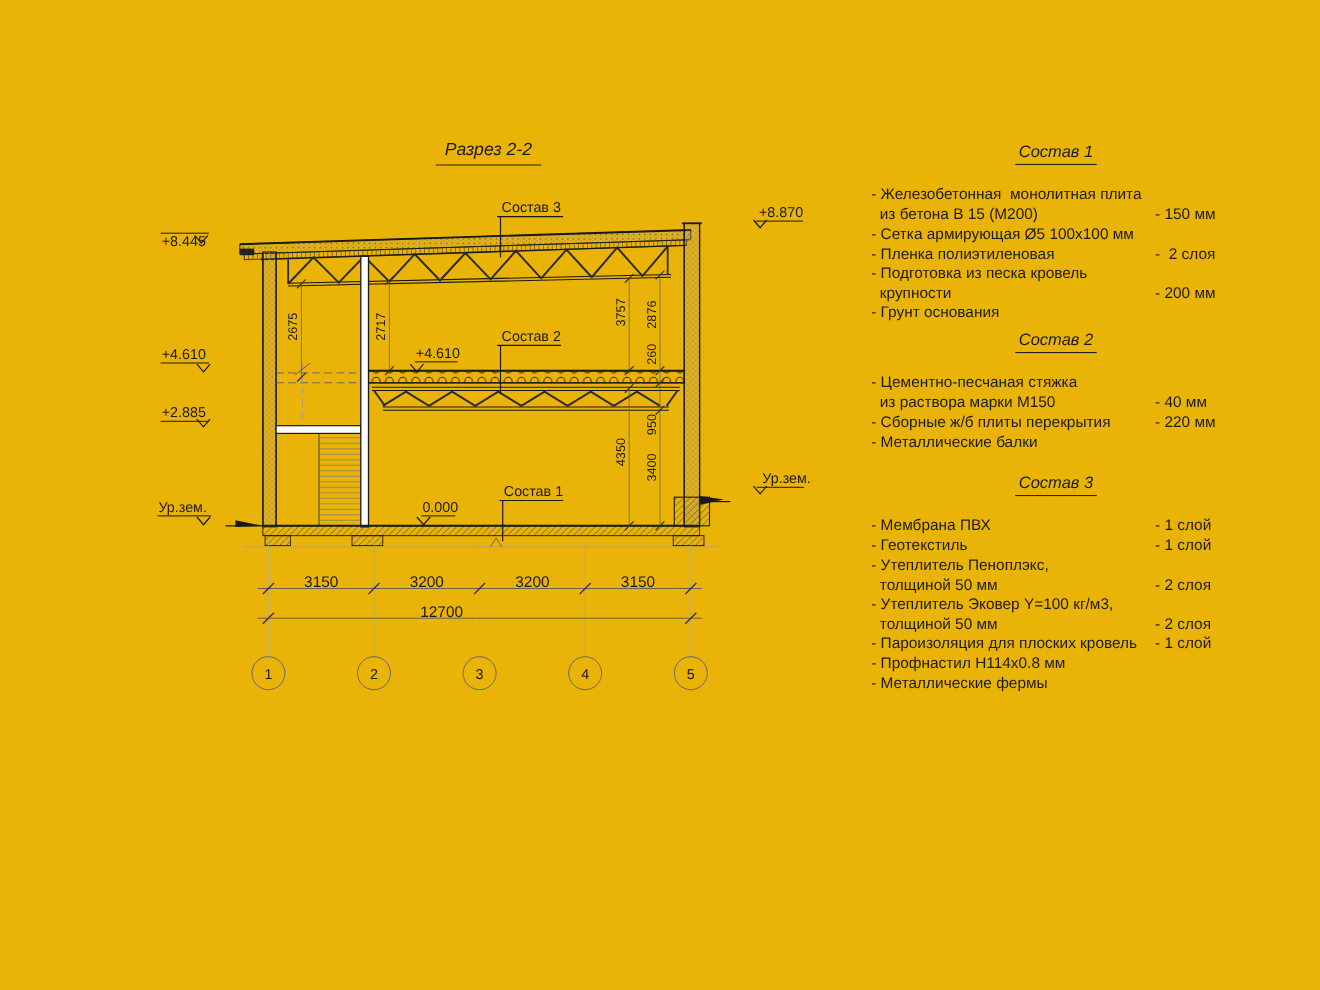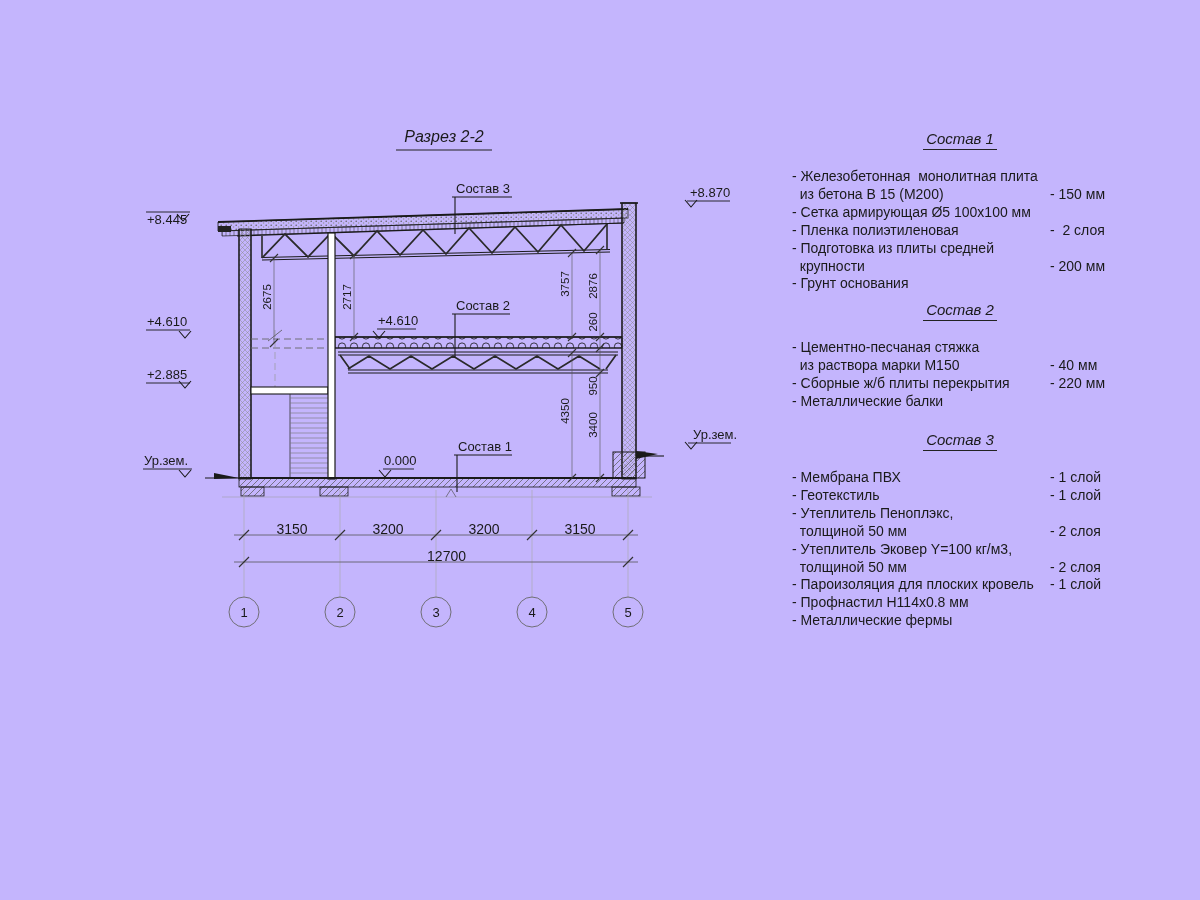--- a/index.html
+++ b/index.html
@@ -1,17 +1,17 @@
 <!DOCTYPE html>
 <html><head>
 <meta charset="utf-8">
 <style>
   html,body{margin:0;padding:0;background:#fff;width:1200px;height:900px;overflow:hidden;}
   body{font-family:"Liberation Sans","DejaVu Sans",sans-serif;color:#1a1a1a;position:relative;}
-  .page{position:absolute;inset:0;background:#c4b5fd;}
+  .page{position:absolute;inset:0;background:#eab308;}
   svg.lines{position:absolute;left:0;top:0;}
   .t{position:absolute;white-space:nowrap;}
   .lvl{font-size:13px;}
   .lbl{font-size:13px;}
   .dim{font-size:14px;}
   .vdim{font-size:11.5px;transform:rotate(-90deg);transform-origin:center;text-align:center;width:60px;}
   .axis-num{font-size:13px;width:30px;text-align:center;}
   .specs{position:absolute;left:792px;width:336px;}
   .spec-head{text-align:center;font-size:15px;font-style:italic;margin-bottom:21px;}
   .spec-head span{border-bottom:1.2px solid #222;padding:0 3px 2px;}
@@ -178,21 +178,21 @@
 <div class="t vdim" style="left:563px;top:280px;">2876</div>
 <div class="t vdim" style="left:563px;top:316px;">260</div>
 <div class="t vdim" style="left:563px;top:380px;">950</div>
 <div class="t vdim" style="left:535px;top:405px;">4350</div>
 <div class="t vdim" style="left:563px;top:419px;">3400</div>
 
 <div class="t dim" style="left:262px;top:521px;width:60px;text-align:center;">3150</div>
 <div class="t dim" style="left:358px;top:521px;width:60px;text-align:center;">3200</div>
 <div class="t dim" style="left:454px;top:521px;width:60px;text-align:center;">3200</div>
 <div class="t dim" style="left:550px;top:521px;width:60px;text-align:center;">3150</div>
-<div class="t dim" style="left:406px;top:548px;width:60px;text-align:right;">12700</div>
+<div class="t dim" style="left:382px;top:548px;width:60px;text-align:left;">12700</div>
 
 <div class="t axis-num" style="left:229px;top:605px;">1</div>
 <div class="t axis-num" style="left:325px;top:605px;">2</div>
 <div class="t axis-num" style="left:421px;top:605px;">3</div>
 <div class="t axis-num" style="left:517px;top:605px;">4</div>
 <div class="t axis-num" style="left:613px;top:605px;">5</div>
 
 <div class="specs" style="top:130px;">
   <div class="spec-head"><span>Состав 1</span></div>
   <div class="spec-row">
@@ -202,21 +202,21 @@
   </div>
   <div class="spec-row">
     <div class="spec-label">- Сетка армирующая Ø5 100х100 мм</div>
     <div class="spec-value"></div>
   </div>
   <div class="spec-row">
     <div class="spec-label">- Пленка полиэтиленовая</div>
     <div class="spec-value">-  2 слоя</div>
   </div>
   <div class="spec-row">
-    <div class="spec-label">- Подготовка из плиты средней
+    <div class="spec-label">- Подготовка из песка кровель
   крупности</div>
     <div class="spec-value">- 200 мм</div>
   </div>
   <div class="spec-row">
     <div class="spec-label">- Грунт основания</div>
     <div class="spec-value"></div>
   </div>
 </div>
 
 <div class="specs" style="top:301px;">

